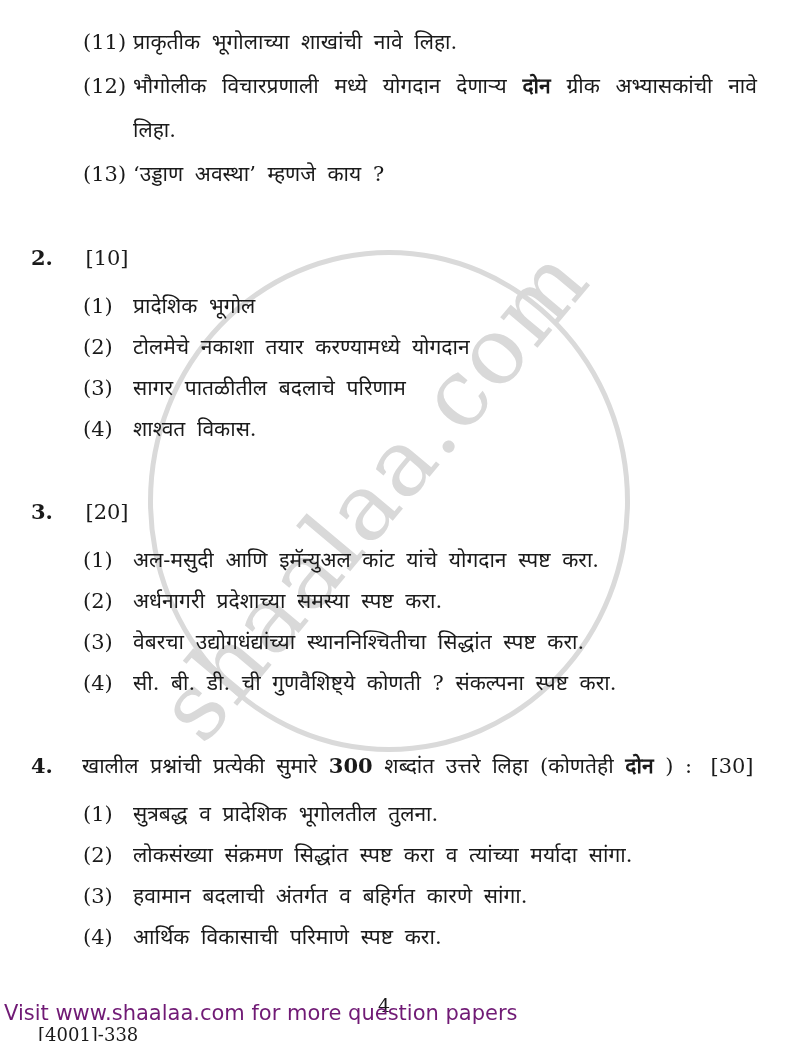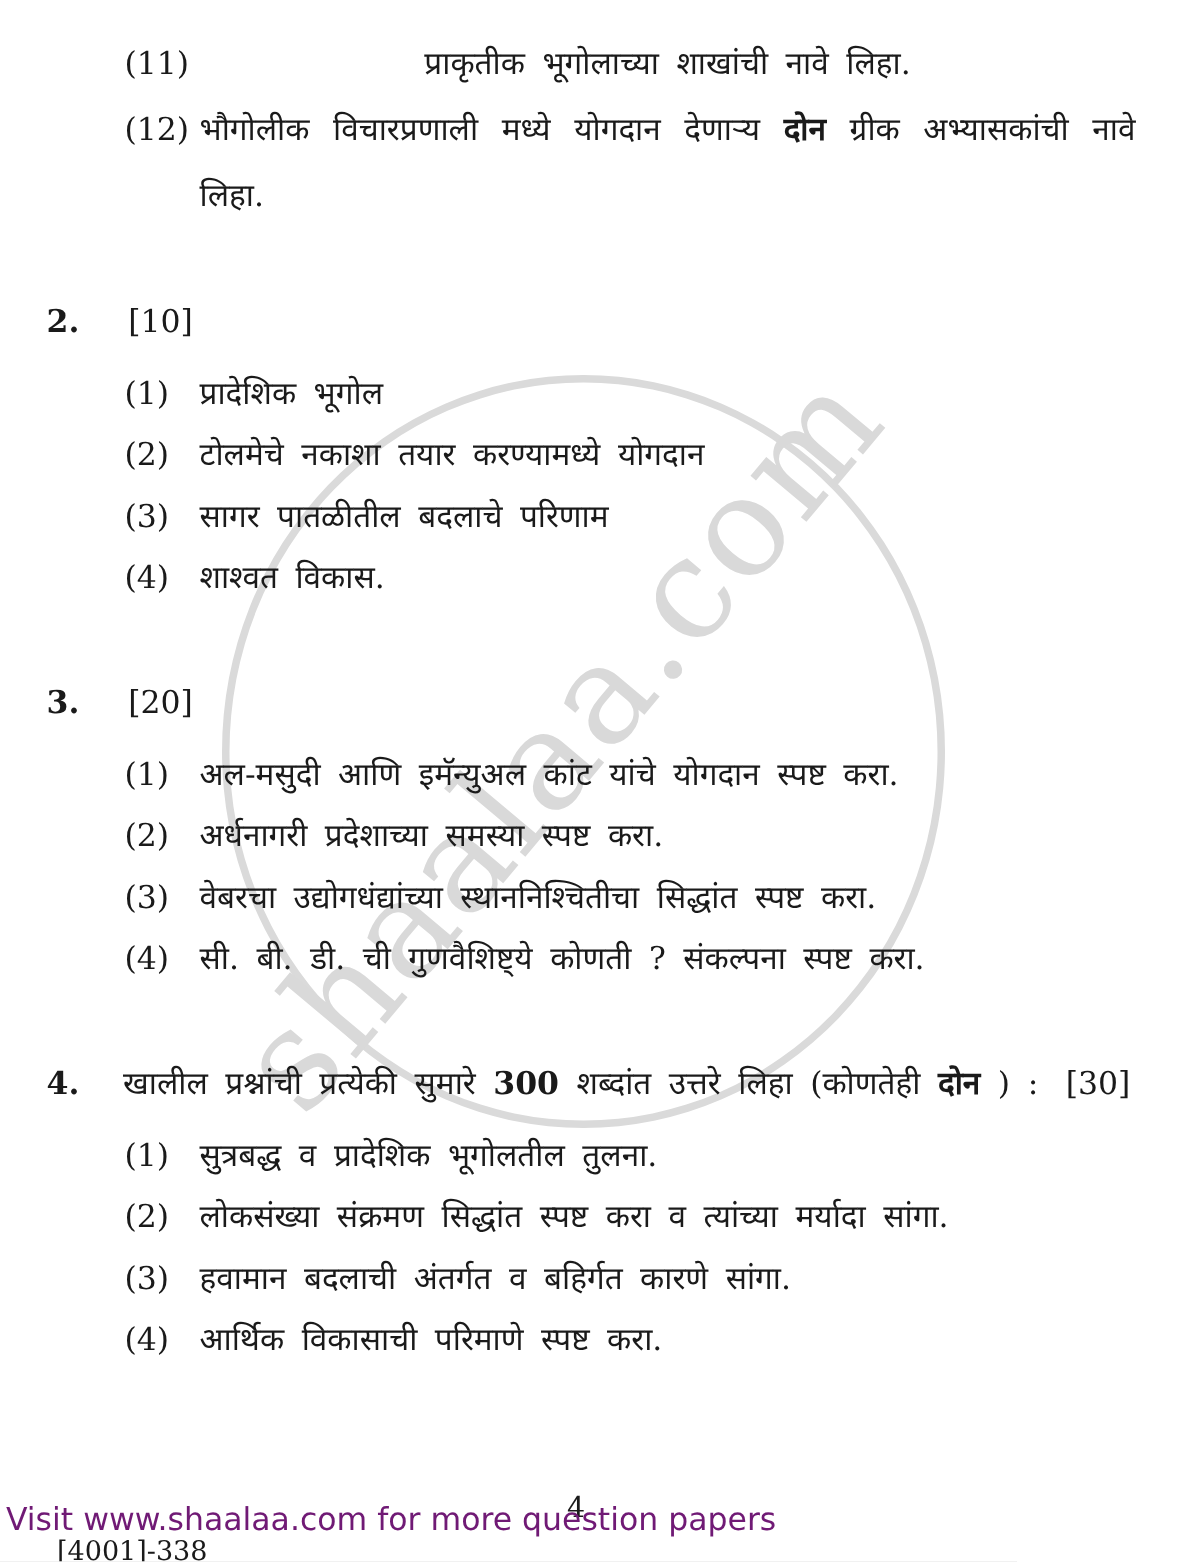--- a/index.html
+++ b/index.html
@@ -40,21 +40,21 @@
   .content {
     position: relative;
     z-index: 1;
     padding: 20px 43px 0 31px;
     font-size: 21px;
     word-spacing: 5px;
   }
   .subq-block { line-height: 44px; margin-left: 52px; }
   .subq-row { display: flex; }
   .subq-row .n { flex: none; width: 50px; }
-  .subq-row .t { flex: 1; text-align: center; }
+  .subq-row .t { flex: 1; }
   .subq-row .t.wrap { text-align: justify; }
 
   .q-block { margin-top: 40px; }
   .q-head { display: flex; line-height: 44px; margin-bottom: 6px; }
   .q-head .qn { flex: none; width: 51px; font-weight: bold; }
   .q-head .ht { flex: 1; }
   .q-head .mk { flex: none; width: 50px; text-align: center; }
   .q-items { margin-left: 52px; line-height: 41px; }
   .q-item { display: flex; }
   .q-item .n { flex: none; width: 50px; }
@@ -99,20 +99,24 @@
         <span class="n">(11)</span>
         <span class="t">प्राकृतीक भूगोलाच्या शाखांची नावे लिहा.</span>
       </div>
       <div class="subq-row">
         <span class="n">(12)</span>
         <span class="t wrap">
           <span>भौगोलीक विचारप्रणाली मध्ये योगदान देणाऱ्य</span>
           <b class="bb">दोन</b>
           <span>ग्रीक अभ्यासकांची नावे लिहा.</span>
         </span>
+      </div>
+      <div class="subq-row">
+        <span class="n">(13)</span>
+        <span class="t">‘उड्डाण अवस्था’ म्हणजे काय ?</span>
       </div>
     </section>
 
     <section class="q-block">
       <div class="q-head">
         <span class="qn">2.</span>
         <span class="mk">[10]</span>
       </div>
       <div class="q-items">
         <div class="q-item">

